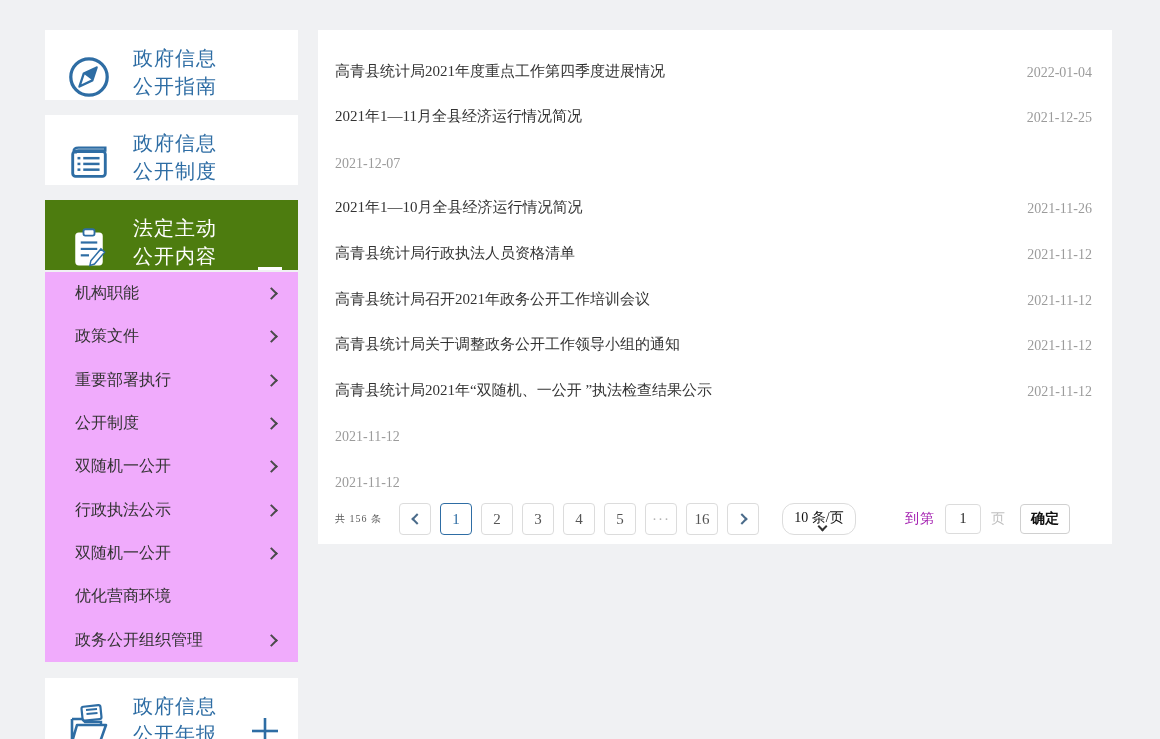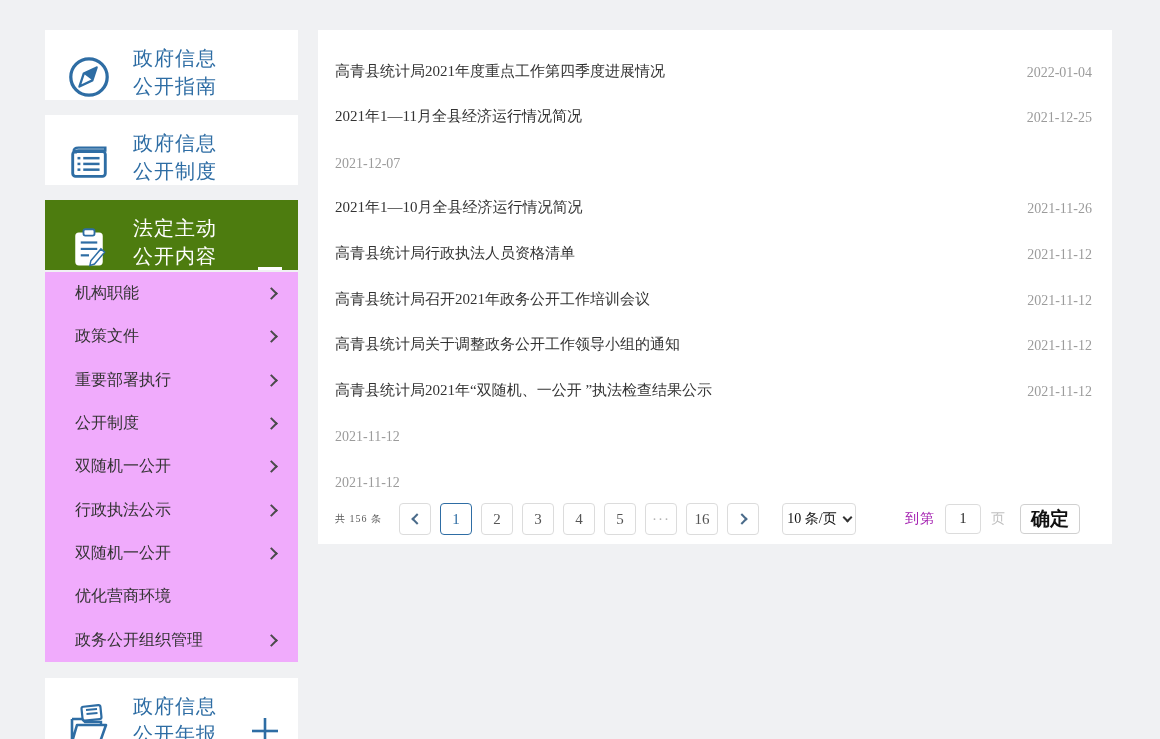--- a/index.html
+++ b/index.html
@@ -82,41 +82,41 @@
   .chev-left-i, .chev-right-i {
     width: 8px; height: 8px;
     border-top: 2px solid #4a6b8a; border-right: 2px solid #4a6b8a;
     display: inline-block;
   }
   .chev-left-i  { transform: rotate(-135deg); margin-left: 3px; }
   .chev-right-i { transform: rotate(45deg);  margin-right: 3px; }
 
   .page-size {
     margin-left: 14px; width: 74px; height: 32px;
-    border: 1px solid #dcdcdc; border-radius: 4px; background: #ffffff;
+    border: 1px solid #dcdcdc; border-radius: 12px; background: #ffffff;
     display: flex; align-items: center; justify-content: center;
-    font-size: 14px; color: #111111; cursor: pointer;
+    font-size: 14px; color: #111111; cursor: pointer; flex-direction: column;
   }
   .chev-down-i {
     width: 7px; height: 7px; margin-left: 7px; margin-top: -4px;
     border-right: 2px solid #333; border-bottom: 2px solid #333;
     transform: rotate(45deg);
   }
   .goto-prefix { margin-left: 49px; font-size: 14px; color: #a21caf; letter-spacing: 1px; }
   .goto-input {
     width: 36px; height: 30px; margin: 0 10px;
     border: 1px solid #dcdcdc; border-radius: 4px;
     text-align: center; font-size: 14px; color: #222;
     font-family: inherit; outline: none;
   }
   .goto-suffix { font-size: 14px; color: #c0c0c0; }
   .confirm-btn {
     margin-left: 15px; height: 30px; padding: 0 10px;
     border: 1px solid #d0d0d0; border-radius: 4px; background: #ffffff;
-    font-size: 19px; color: #111111; font-weight: 600;
+    font-size: 14px; color: #111111; font-weight: 600;
     font-family: inherit; cursor: pointer;
   }
 </style>
 </head>
 <body>
 
 <div class="sidebar">
 
   <div class="side-card">
     <span class="icon-wrap">

